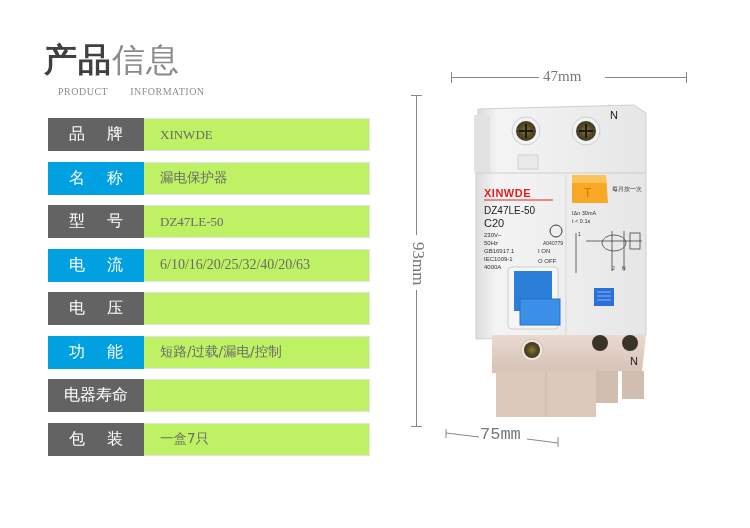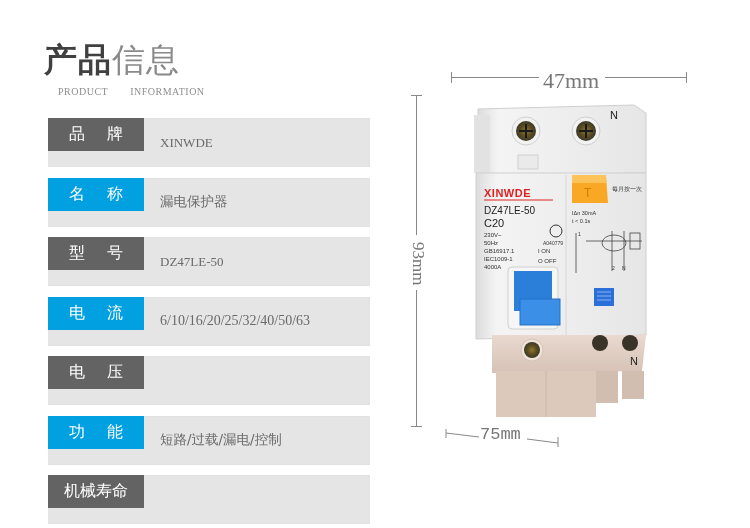--- a/index.html
+++ b/index.html
@@ -6,34 +6,34 @@
   html, body { width: 750px; height: 528px; background: #ffffff; overflow: hidden; }
   body { position: relative; font-family: "DejaVu Serif", "Liberation Serif", serif; }
 
   .title { position: absolute; left: 44px; top: 40px; font-size: 33px; letter-spacing: 1px; line-height: 40px; white-space: nowrap; }
   .title .dark { color: #404040; font-weight: bold; }
   .title .light { color: #8a8a8a; font-weight: normal; }
   .subtitle { position: absolute; left: 58px; top: 86px; font-size: 10px; color: #8f8f8f; letter-spacing: 0.5px; white-space: nowrap; font-family: "Liberation Serif", serif; text-align: center; }
   .subtitle span + span { margin-left: 22px; }
 
   .spec-table { position: absolute; left: 48px; top: 118px; width: 322px; }
-  .row { position: relative; height: 49px; margin-bottom: 10.5px; display: flex; border: 1px solid #e2e2e2; border-left: none; background: #e5e5e5; }
+  .row { position: relative; height: 33px; margin-bottom: 10.5px; display: flex; border: 1px solid #e2e2e2; border-left: none; background: #bef264; }
   .row .label { width: 96px; height: 33px; margin-top: -1px; color: #ffffff; font-size: 16px; display: flex; align-items: center; justify-content: center; font-family: "DejaVu Sans", sans-serif; white-space: nowrap; }
   .row .label.gray { background: #636363; }
   .row .label.blue { background: #00a0e1; }
   .row .label .spaced { letter-spacing: 22px; margin-right: -22px; }
   .row .value { flex: 1; display: flex; align-items: center; padding-left: 16px; color: #6a6a6a; font-size: 13px; white-space: nowrap; font-family: "Liberation Serif", serif; }
   .row .value.cn { font-family: "DejaVu Sans", sans-serif; font-size: 13.5px; }
 
   
   .dim { position: absolute; color: #777; font-family: "Liberation Serif", serif; }
   .dim-h { left: 451px; top: 68px; width: 236px; height: 20px; }
   .dim-h .line { position: absolute; top: 9px; height: 1px; background: #888; }
   .dim-h .cap { position: absolute; top: 4px; width: 1px; height: 11px; background: #888; }
-  .dim-h .txt { position: absolute; left: 92px; top: 0; font-size: 22px; color: #777; }
+  .dim-h .txt { position: absolute; left: 92px; top: 0; font-size: 15px; color: #777; }
   .dim-v { left: 402px; top: 95px; width: 30px; height: 332px; }
   .dim-v .line { position: absolute; left: 14px; width: 1px; background: #888; }
   .dim-v .cap { position: absolute; left: 9px; width: 11px; height: 1px; background: #888; }
   .dim-v .txt { position: absolute; left: 2px; top: 147px; font-size: 17px; color: #777; transform: rotate(90deg); transform-origin: 12px 12px; white-space: nowrap; }
   .dim-d { left: 445px; top: 425px; width: 115px; height: 24px; }
   .dim-d .txt { position: absolute; left: 35px; top: 0; font-size: 17px; color: #777; font-family: Liberation Mono, monospace; }
 
   
   .breaker { position: absolute; left: 474px; top: 103px; width: 176px; height: 320px; }
 </style>
@@ -63,35 +63,35 @@
   <div class="row">
     <div class="label gray">
         <span class="spaced">型号</span>
       </div>
     <div class="value">DZ47LE-50</div>
   </div>
   <div class="row">
     <div class="label blue">
         <span class="spaced">电流</span>
       </div>
-    <div class="value" style="font-size:14px;">6/10/16/20/25/32/40/50/63</div>
+    <div class="value" style="font-size:14px;">6/10/16/20/25/32/40/20/63</div>
   </div>
   <div class="row">
     <div class="label gray">
         <span class="spaced">电压</span>
       </div>
   </div>
   <div class="row">
     <div class="label blue">
         <span class="spaced">功能</span>
       </div>
     <div class="value cn">短路/过载/漏电/控制</div>
   </div>
   <div class="row">
-    <div class="label gray">机械寿命</div>
+    <div class="label gray">电器寿命</div>
   </div>
   <div class="row">
     <div class="label gray">
         <span class="spaced">包装</span>
       </div>
     <div class="value cn">一盒7只</div>
   </div>
 </div>
 
 <div class="dim dim-h">

